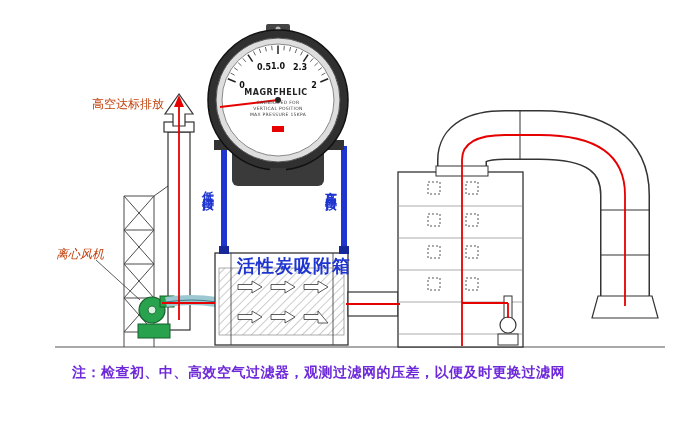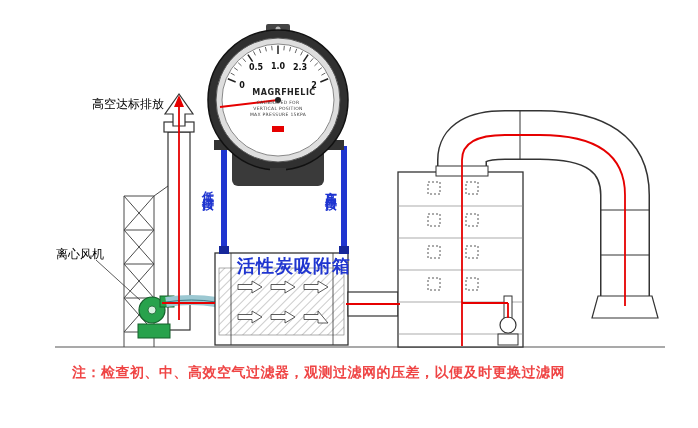--- a/index.html
+++ b/index.html
@@ -2,27 +2,27 @@
 <html><head>
 <meta charset="utf-8">
 <style>
   html,body{margin:0;padding:0;background:#ffffff;}
   #stage{
     position:relative;width:698px;height:428px;background:#ffffff;overflow:hidden;
     font-family:"DejaVu Sans","Liberation Sans",sans-serif;
   }
   #stage svg{position:absolute;left:0;top:0;}
   .ov{position:absolute;white-space:nowrap;}
-  .lbl-black{color:#000000;font-size:12px;}
+  .lbl-black{color:#c2410c;font-size:12px;}
   .lbl-blue-v{
     color:#1f35d0;font-weight:bold;font-size:12px;
     writing-mode:vertical-rl;text-orientation:upright;letter-spacing:3px;
   }
   .lbl-box{color:#1f35d0;font-weight:bold;font-size:18px;letter-spacing:1px;}
-  .note-red{color:#ef4444;font-weight:bold;font-size:14px;letter-spacing:0.5px;}
+  .note-red{color:#6d28d9;font-weight:bold;font-size:14px;letter-spacing:0.5px;}
   .gauge-txt{position:absolute;transform:translate(-50%,0);color:#222;text-align:center;}
   .gauge-brand{font-size:8px;font-weight:bold;letter-spacing:0.5px;}
   .gauge-cal{font-size:4.5px;color:#444;letter-spacing:0.3px;}
   .scale-num{position:absolute;transform:translate(-50%,-50%);font-size:8px;font-weight:bold;color:#111;}
 </style>
 </head>
 <body>
 
 <div id="stage">
 
@@ -178,27 +178,27 @@
       <circle cx="278" cy="100" r="3" fill="#222"></circle>
       <rect x="270" y="168" width="16" height="12" fill="#3a3a3a"></rect>
     </g>
 
     <line x1="96" y1="260" x2="140" y2="300" stroke="#333" stroke-width="0.8"></line>
   </svg>
 
   <div class="ov lbl-black" style="left:92px;top:96px;">高空达标排放</div>
   <div class="ov lbl-blue-v" style="left:199px;top:182px;">低压接口</div>
   <div class="ov lbl-blue-v" style="left:322px;top:182px;">高压接口</div>
-  <div class="ov lbl-black" style="left:56px;top:246px;">离心风机</div>
+  <div class="ov lbl-black" style="left:56px;top:246px;font-style:italic;">离心风机</div>
   <div class="ov lbl-box" style="left:237px;top:254px;">活性炭吸附箱</div>
   <div class="ov note-red" style="left:72px;top:364px;">注：检查初、中、高效空气过滤器，观测过滤网的压差，以便及时更换过滤网</div>
 
-  <div class="gauge-txt gauge-brand" style="left:284px;top:88px;text-align:right;">MAGRFHELIC</div>
+  <div class="gauge-txt gauge-brand" style="left:276px;top:88px;text-align:right;">MAGRFHELIC</div>
   <div class="gauge-txt gauge-cal" style="left:278px;top:100px;">CALIBRATED FOR</div>
   <div class="gauge-txt gauge-cal" style="left:278px;top:106px;">VERTICAL POSITION</div>
   <div class="gauge-txt gauge-cal" style="left:278px;top:112px;">MAX PRESSURE 15KPA</div>
   <span class="scale-num" style="left:242px;top:85px;">0</span>
-  <span class="scale-num" style="left:256px;top:67px;">0.5</span>
+  <span class="scale-num" style="left:264px;top:67px;">0.5</span>
   <span class="scale-num" style="left:278px;top:66px;">1.0</span>
   <span class="scale-num" style="left:300px;top:67px;">2.3</span>
   <span class="scale-num" style="left:314px;top:85px;">2</span>
 
 </div>
 
 </body></html>

